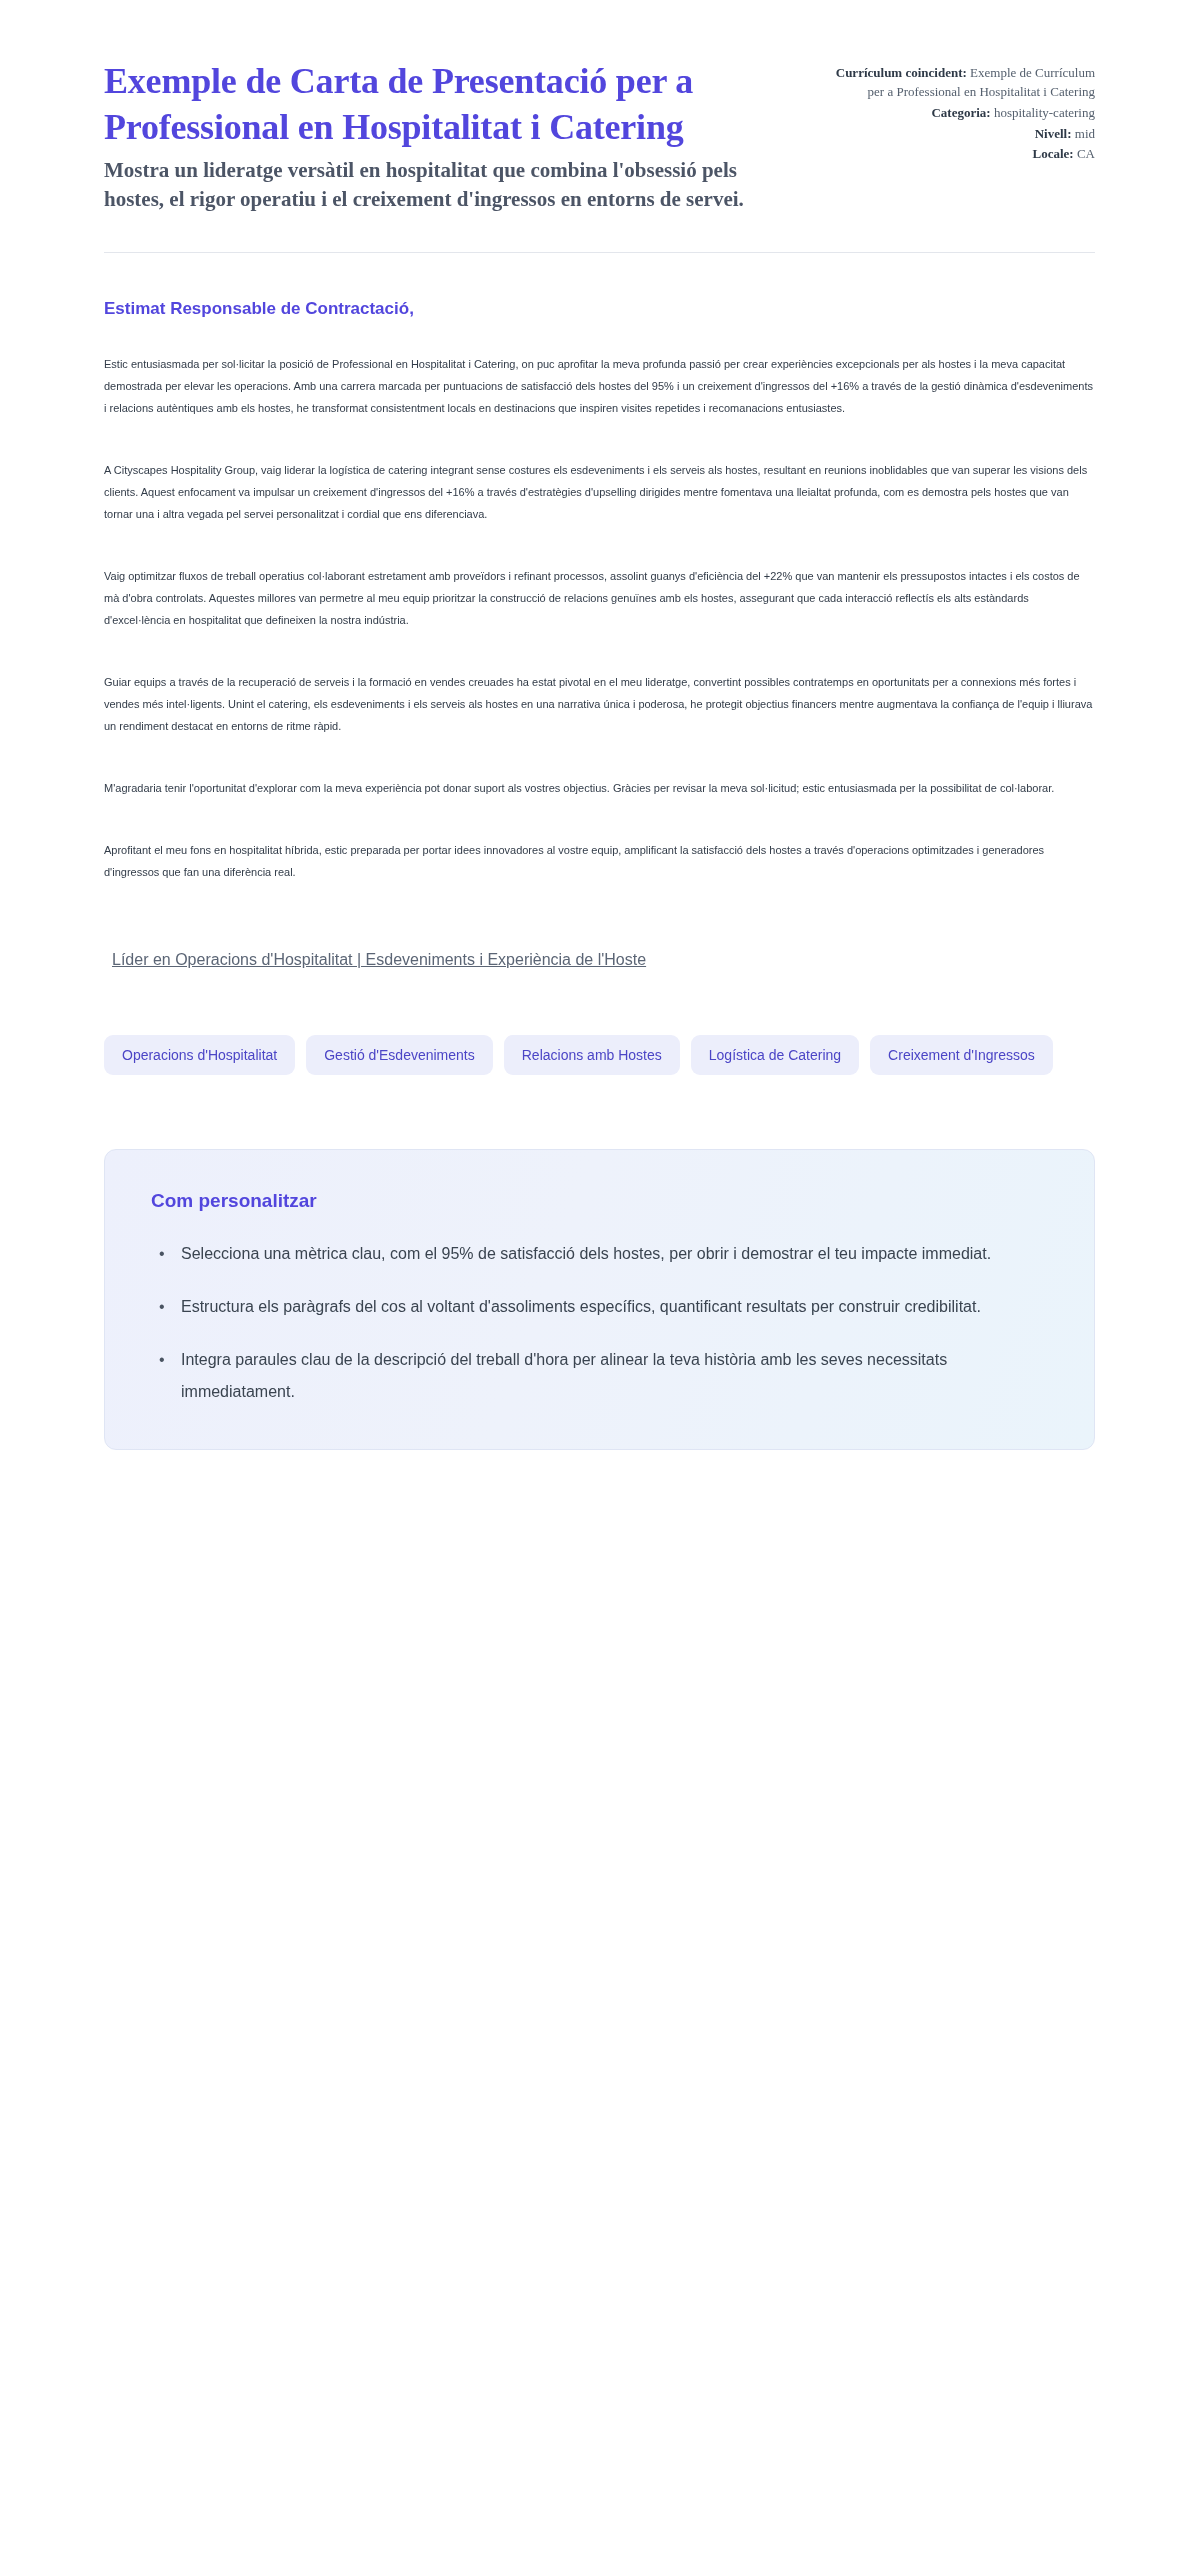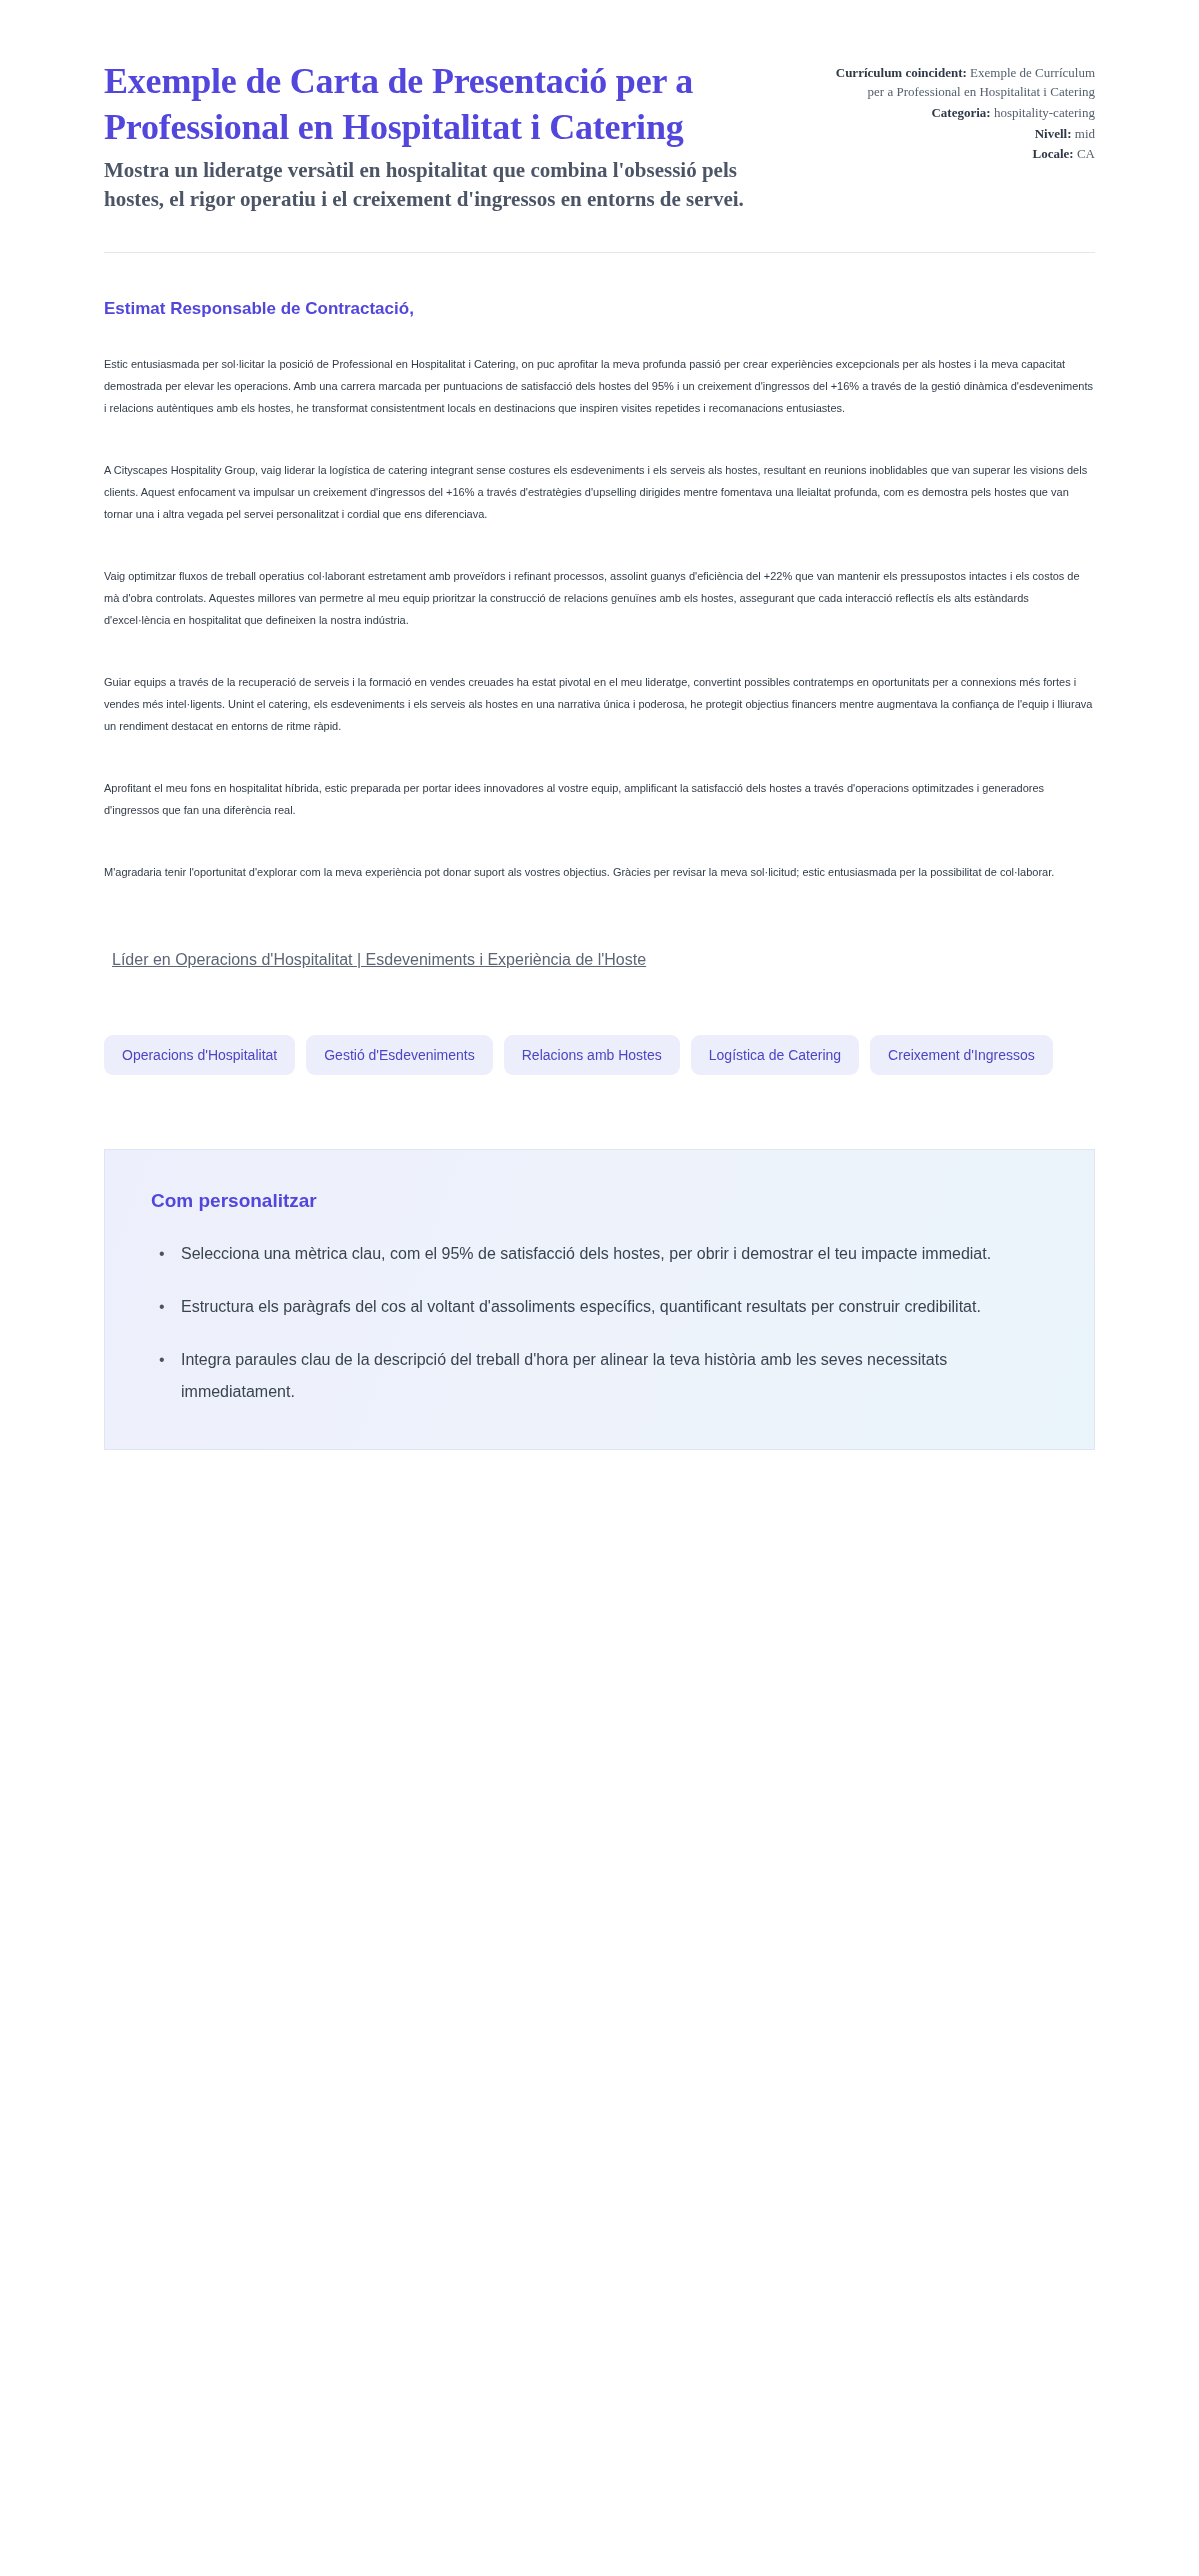--- a/index.html
+++ b/index.html
@@ -126,21 +126,21 @@
     white-space: nowrap;
   }
 
   
   .callout-wrap {
     padding: 74px 104px 80px 104px;
   }
   .callout {
     background: linear-gradient(110deg, #edf0fc 0%, #eef2fb 45%, #eaf4fb 100%);
     border: 1px solid #dfe5f4;
-    border-radius: 0;
+    border-radius: 12px;
     padding: 40px 46px 42px 46px;
   }
   .callout-title {
     font-size: 19px;
     font-weight: 700;
     color: #5246dd;
     margin: 0 0 26px 0;
   }
   .callout-list {
     margin: 0;
@@ -198,22 +198,22 @@
 
   <hr class="divider">
 
   <div class="letter">
     <p class="salutation">Estimat Responsable de Contractació,</p>
     <div>
         <p class="para">Estic entusiasmada per sol·licitar la posició de Professional en Hospitalitat i Catering, on puc aprofitar la meva profunda passió per crear experiències excepcionals per als hostes i la meva capacitat demostrada per elevar les operacions. Amb una carrera marcada per puntuacions de satisfacció dels hostes del 95% i un creixement d'ingressos del +16% a través de la gestió dinàmica d'esdeveniments i relacions autèntiques amb els hostes, he transformat consistentment locals en destinacions que inspiren visites repetides i recomanacions entusiastes.</p>
         <p class="para">A Cityscapes Hospitality Group, vaig liderar la logística de catering integrant sense costures els esdeveniments i els serveis als hostes, resultant en reunions inoblidables que van superar les visions dels clients. Aquest enfocament va impulsar un creixement d'ingressos del +16% a través d'estratègies d'upselling dirigides mentre fomentava una lleialtat profunda, com es demostra pels hostes que van tornar una i altra vegada pel servei personalitzat i cordial que ens diferenciava.</p>
         <p class="para">Vaig optimitzar fluxos de treball operatius col·laborant estretament amb proveïdors i refinant processos, assolint guanys d'eficiència del +22% que van mantenir els pressupostos intactes i els costos de mà d'obra controlats. Aquestes millores van permetre al meu equip prioritzar la construcció de relacions genuïnes amb els hostes, assegurant que cada interacció reflectís els alts estàndards d'excel·lència en hospitalitat que defineixen la nostra indústria.</p>
         <p class="para">Guiar equips a través de la recuperació de serveis i la formació en vendes creuades ha estat pivotal en el meu lideratge, convertint possibles contratemps en oportunitats per a connexions més fortes i vendes més intel·ligents. Unint el catering, els esdeveniments i els serveis als hostes en una narrativa única i poderosa, he protegit objectius financers mentre augmentava la confiança de l'equip i lliurava un rendiment destacat en entorns de ritme ràpid.</p>
+        <p class="para">M'agradaria tenir l'oportunitat d'explorar com la meva experiència pot donar suport als vostres objectius. Gràcies per revisar la meva sol·licitud; estic entusiasmada per la possibilitat de col·laborar.</p>
         <p class="para">Aprofitant el meu fons en hospitalitat híbrida, estic preparada per portar idees innovadores al vostre equip, amplificant la satisfacció dels hostes a través d'operacions optimitzades i generadores d'ingressos que fan una diferència real.</p>
-        <p class="para">M'agradaria tenir l'oportunitat d'explorar com la meva experiència pot donar suport als vostres objectius. Gràcies per revisar la meva sol·licitud; estic entusiasmada per la possibilitat de col·laborar.</p>
       </div>
   </div>
 
   <div class="signature">
     <p class="sig-role">Líder en Operacions d'Hospitalitat | Esdeveniments i Experiència de l'Hoste</p>
   </div>
 
   <div class="tags">
       <span class="tag">Operacions d'Hospitalitat</span>
       <span class="tag">Gestió d'Esdeveniments</span>

